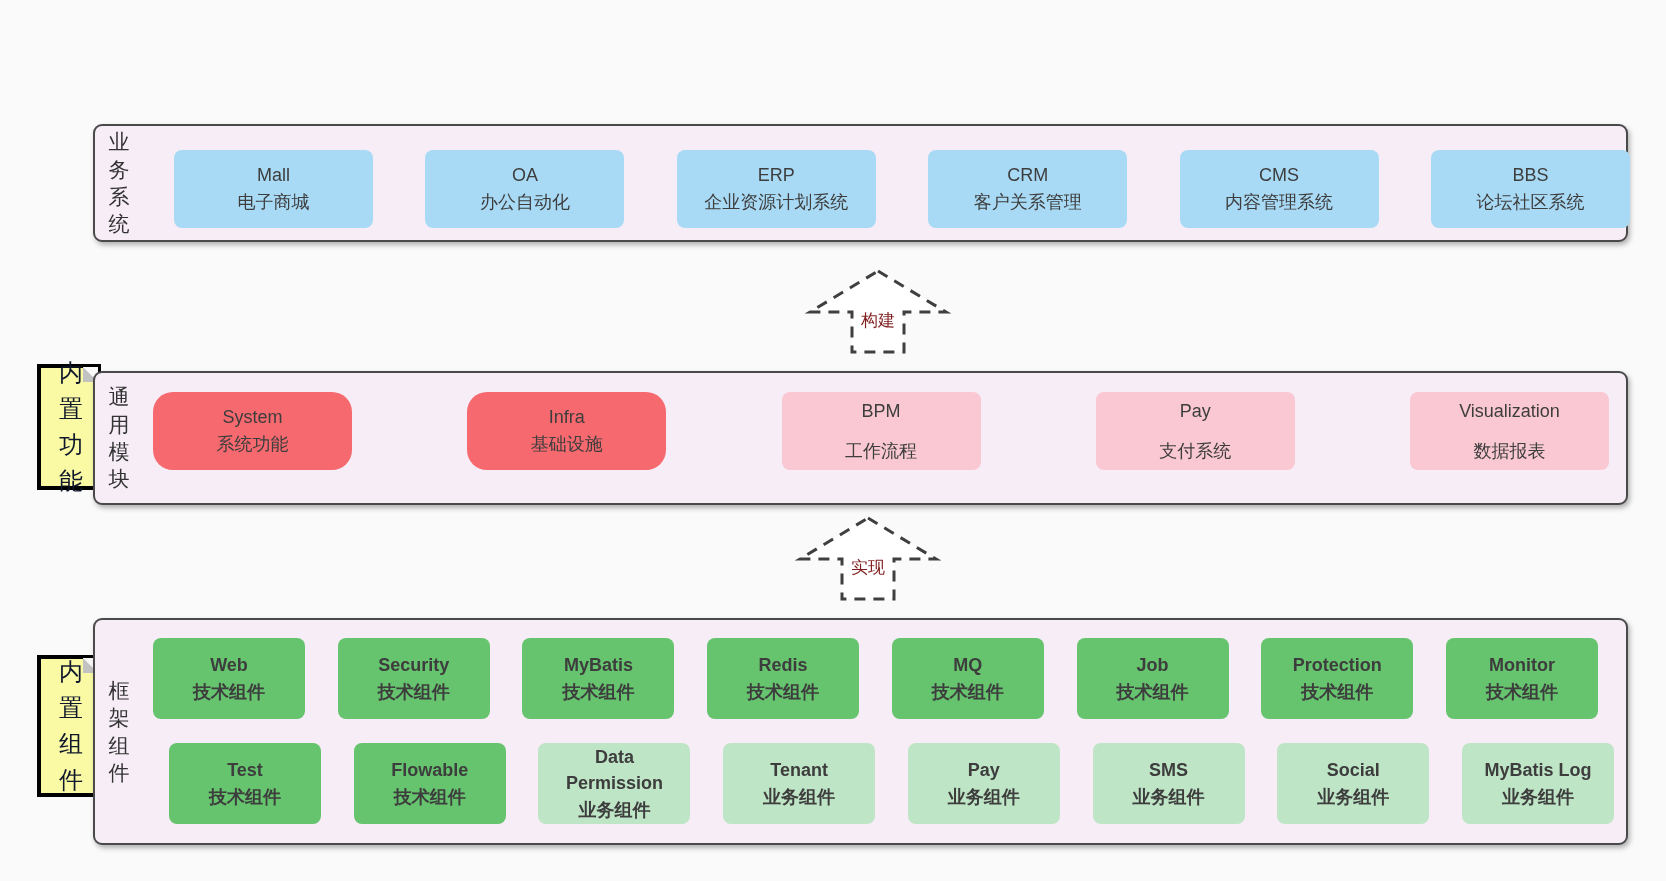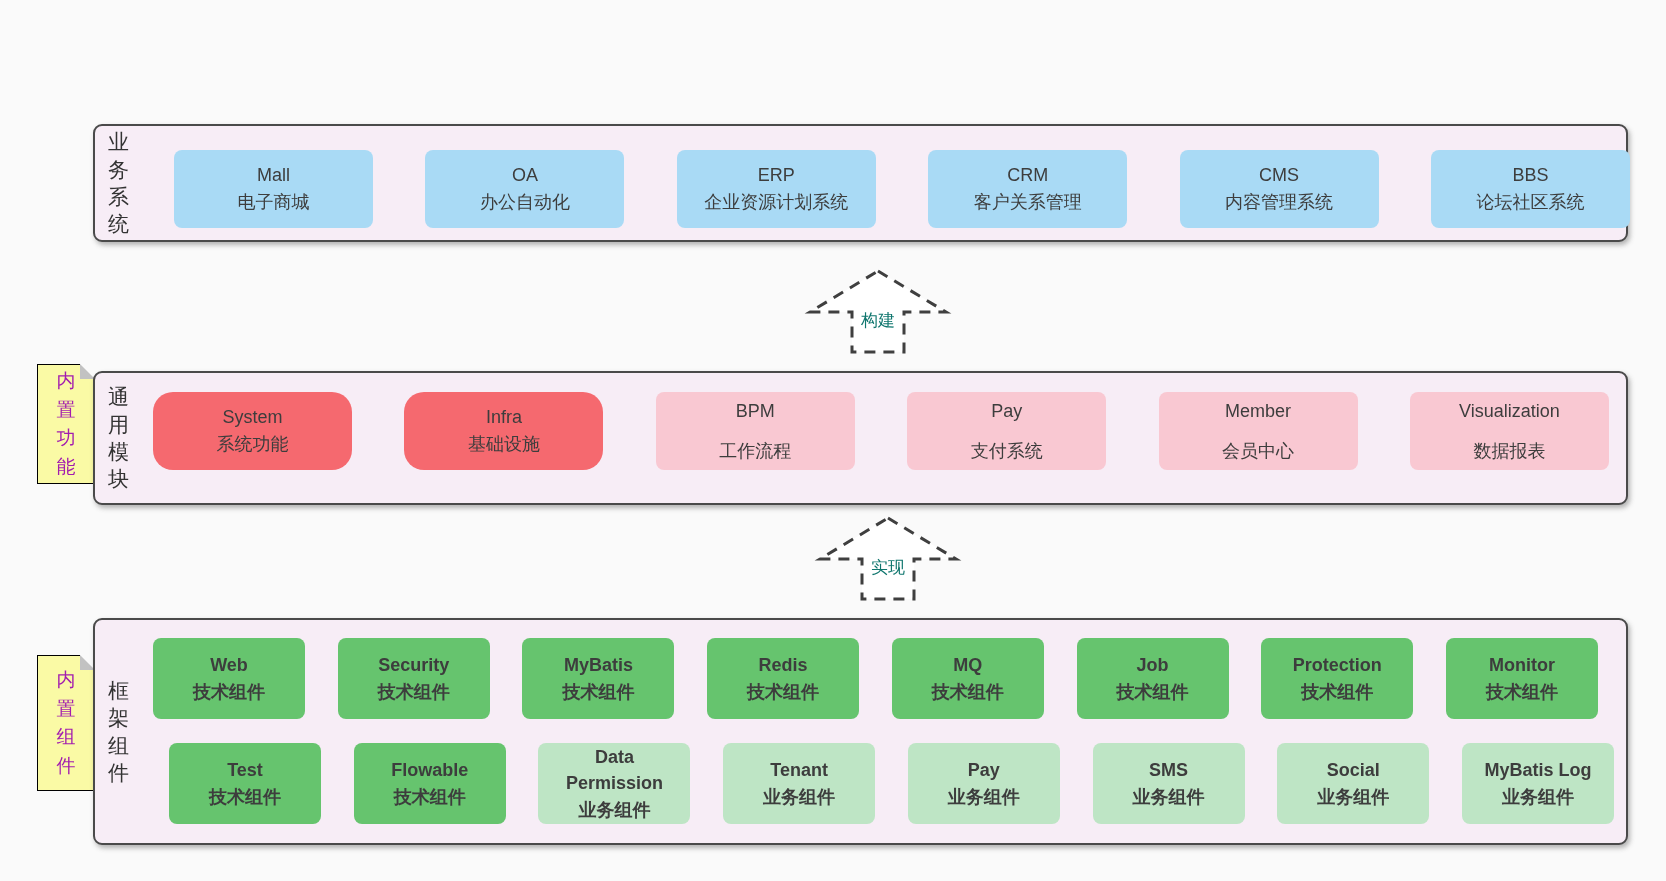--- a/index.html
+++ b/index.html
@@ -13,21 +13,21 @@
     box-shadow:2px 3px 5px rgba(90,90,90,.45);
   }
   .c-business{left:93px;top:124px;width:1531px;height:114px;}
   .c-modules{left:93px;top:371px;width:1531px;height:130px;}
   .c-framework{left:93px;top:618px;width:1531px;height:223px;}
   
   .vlabel{
     position:absolute;left:9px;top:0;bottom:0;width:30px;
     display:flex;align-items:center;justify-content:center;
     font-size:21px;line-height:1.3;color:#333;
-    word-break:break-all;white-space:normal;
+    text-align:center;word-break:break-all;white-space:normal;
   }
   .vlabel span{display:block;width:22px;}
   
   .row{position:absolute;display:flex;justify-content:space-between;}
   .row-business{left:58px;top:24px;width:1456px;padding-left:21px;}
   .row-modules{left:58px;top:19px;width:1456px;}
   .row-fw1{left:58px;top:18px;width:1445px;}
   .row-fw2{left:58px;top:123px;width:1445px;margin-left:16px;}
   .box{
     border-radius:8px;display:flex;flex-direction:column;align-items:center;justify-content:center;
@@ -36,41 +36,41 @@
   .box6{width:199px;height:78px;}
   .box8{width:152px;height:81px;line-height:1.45;font-weight:bold;}
   .blue{background:#a9daf5;}
   .red{background:#f5696f;border-radius:20px;}
   .pink{background:#f9c8d2;gap:13px;}
   .green{background:#66c46e;}
   .green-light{background:#bee5c5;}
   .bt{white-space:pre-line;}
   
   .sticky{
-    position:absolute;background:#fafaa5;border:1px solid #000000;
+    position:absolute;background:#fafaa5;border:4px solid #000000;
     display:flex;align-items:center;justify-content:center;
-    font-size:19px;line-height:1.5;color:#a21caf;text-align:center;
+    font-size:24px;line-height:1.5;color:#0f172a;text-align:center;
   }
   .sticky .vtext{display:block;width:20px;word-break:break-all;}
   .sticky::before{
     content:"";position:absolute;top:-1px;right:-1px;width:0;height:0;
     border-style:solid;border-width:0 15px 15px 0;
     border-color:#fafafa #fafafa #c2c2c2 #c2c2c2;
   }
   .s-modules{left:37px;top:364px;width:56px;height:118px;}
   .s-framework{left:37px;top:655px;width:56px;height:134px;}
   
   .arrow{position:absolute;width:156px;height:95px;}
   .arrow svg{position:absolute;left:0;top:0;}
   .arrow .alabel{
     position:absolute;left:0;right:0;top:47px;text-align:center;
-    font-size:17px;color:#0f766e;background:transparent;
+    font-size:17px;color:#7f1d1d;background:transparent;
   }
   .a-build{left:800px;top:262px;}
-  .a-implement{left:810px;top:509px;text-decoration:underline;}
+  .a-implement{left:790px;top:509px;text-decoration:underline;}
 </style>
 </head>
 <body>
 
 <div id="canvas">
 
   <div class="container c-business">
     <div class="vlabel">
       <span>业务系统</span>
     </div>
@@ -127,24 +127,20 @@
       </div>
       <div class="box box6 pink">
         <span class="bt">BPM</span>
         <span>工作流程</span>
       </div>
       <div class="box box6 pink">
         <span class="bt">Pay</span>
         <span>支付系统</span>
       </div>
       <div class="box box6 pink">
-        <span class="bt">Member</span>
-        <span>会员中心</span>
-      </div>
-      <div class="box box6 pink">
         <span class="bt">Visualization</span>
         <span>数据报表</span>
       </div>
     </div>
   </div>
 
   <div class="arrow a-implement">
     <svg width="156" height="95" viewBox="0 0 156 95">
       <polygon points="78,9 146,50 104,50 104,90 52,90 52,50 10,50" fill="#ffffff" stroke="#3f3f3f" stroke-width="3" stroke-dasharray="11 8"></polygon>
     </svg>

